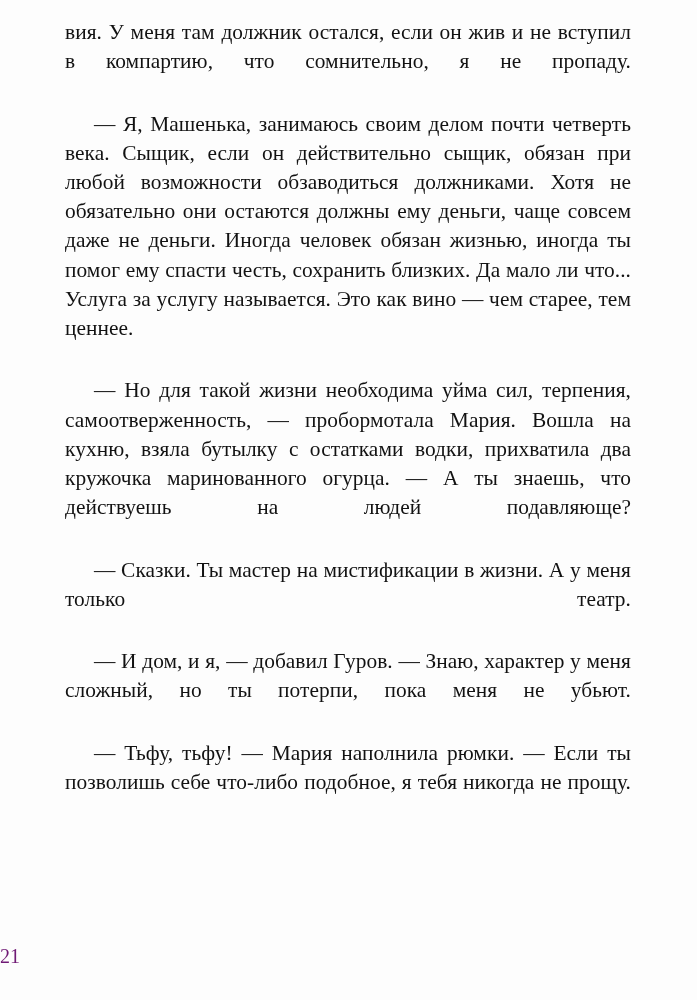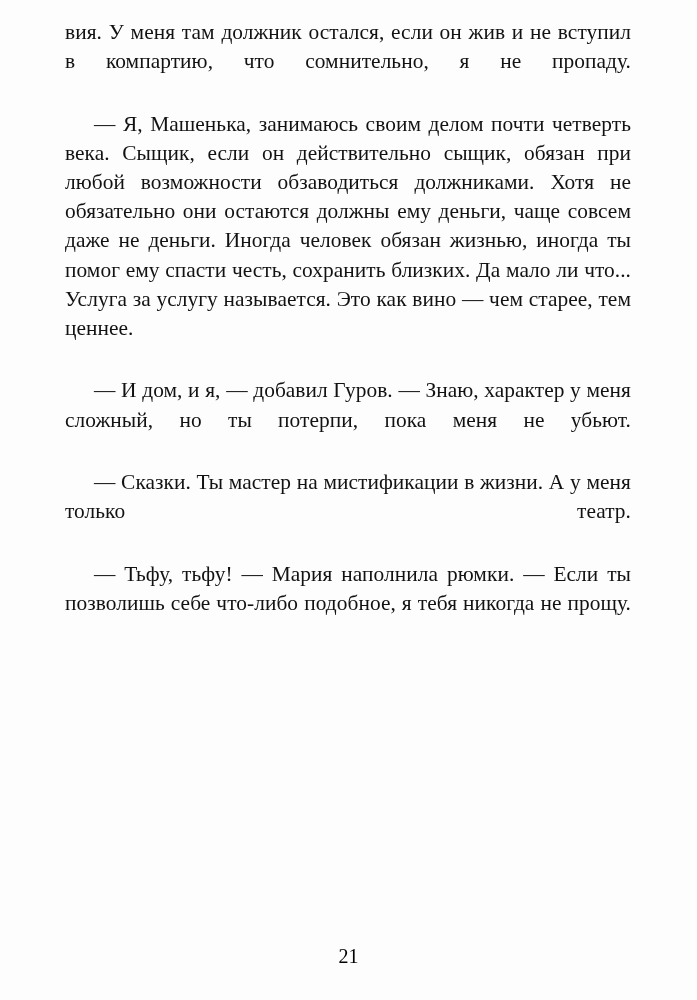--- a/index.html
+++ b/index.html
@@ -57,44 +57,44 @@
     content: "";
     display: inline-block;
     width: 100%;
   }
 
   #page-number {
     position: absolute;
     left: 0;
     top: 944px;
     width: 697px;
-    text-align: center;
     font-size: 20px;
     line-height: 24px;
-    color: #000000;
+    color: #701a75;
     font-family: "Liberation Serif", "DejaVu Serif", serif;
   }
 </style>
 </head>
 <body>
 
 <div id="page">
 
   <div id="text-column">
 
     <p class="para no-indent">вия. У меня там должник остался, если он жив и не всту­пил в компартию, что сомнительно, я не пропаду.</p>
 
 
     <p class="para">— Я, Машенька, занимаюсь своим делом почти чет­верть века. Сыщик, если он действительно сыщик, обя­зан при любой возможности обзаводиться должниками. Хотя не обязательно они остаются должны ему деньги, чаще совсем даже не деньги. Иногда человек обязан жизнью, иногда ты помог ему спасти честь, сохранить близких. Да мало ли что... Услуга за услугу называется. Это как вино — чем старее, тем ценнее.</p>
 
+    <p class="para">— Но для такой жизни необходима уйма сил, терпе­ния, самоотверженность, — пробормотала Мария. Во­шла на кухню, взяла бутылку с остатками водки, прихва­тила два кружочка маринованного огурца. — А ты зна­ешь, что действуешь на людей подавляюще?</p>
 
 
+    <p class="para">— Сказки. Ты мастер на мистификации в жизни. А у меня только театр.</p>
+
     <p class="para">— И дом, и я, — добавил Гуров. — Знаю, характер у меня сложный, но ты потерпи, пока меня не убьют.</p>
-
-    <p class="para">— Сказки. Ты мастер на мистификации в жизни. А у меня только театр.</p>
 
     <p class="para">— Тьфу, тьфу! — Мария наполнила рюмки. — Если ты позволишь себе что-либо подобное, я тебя никогда не прощу.</p>
 
   </div>
 
   <div id="page-number">21</div>
 
 </div>
 
 </body></html>

